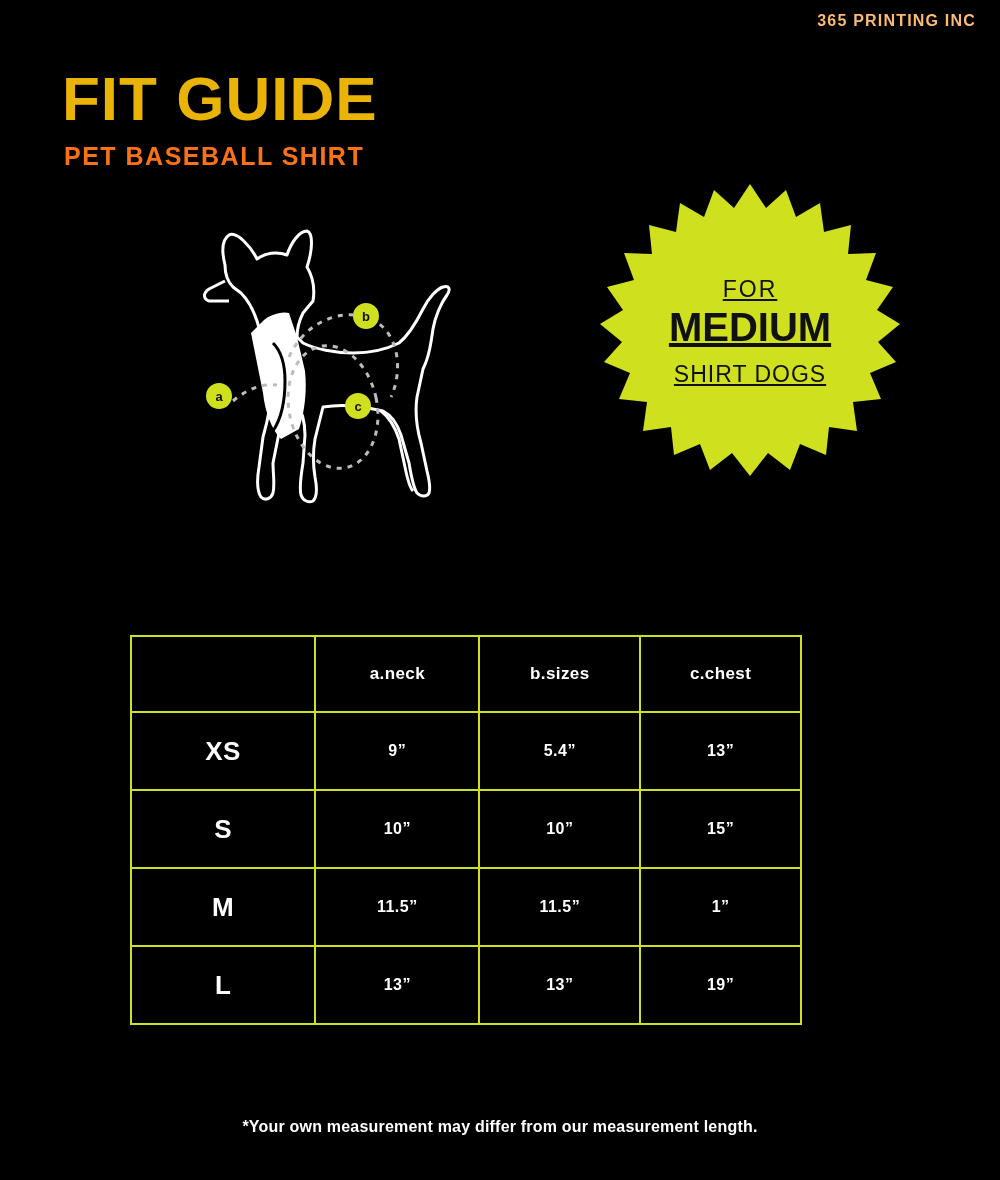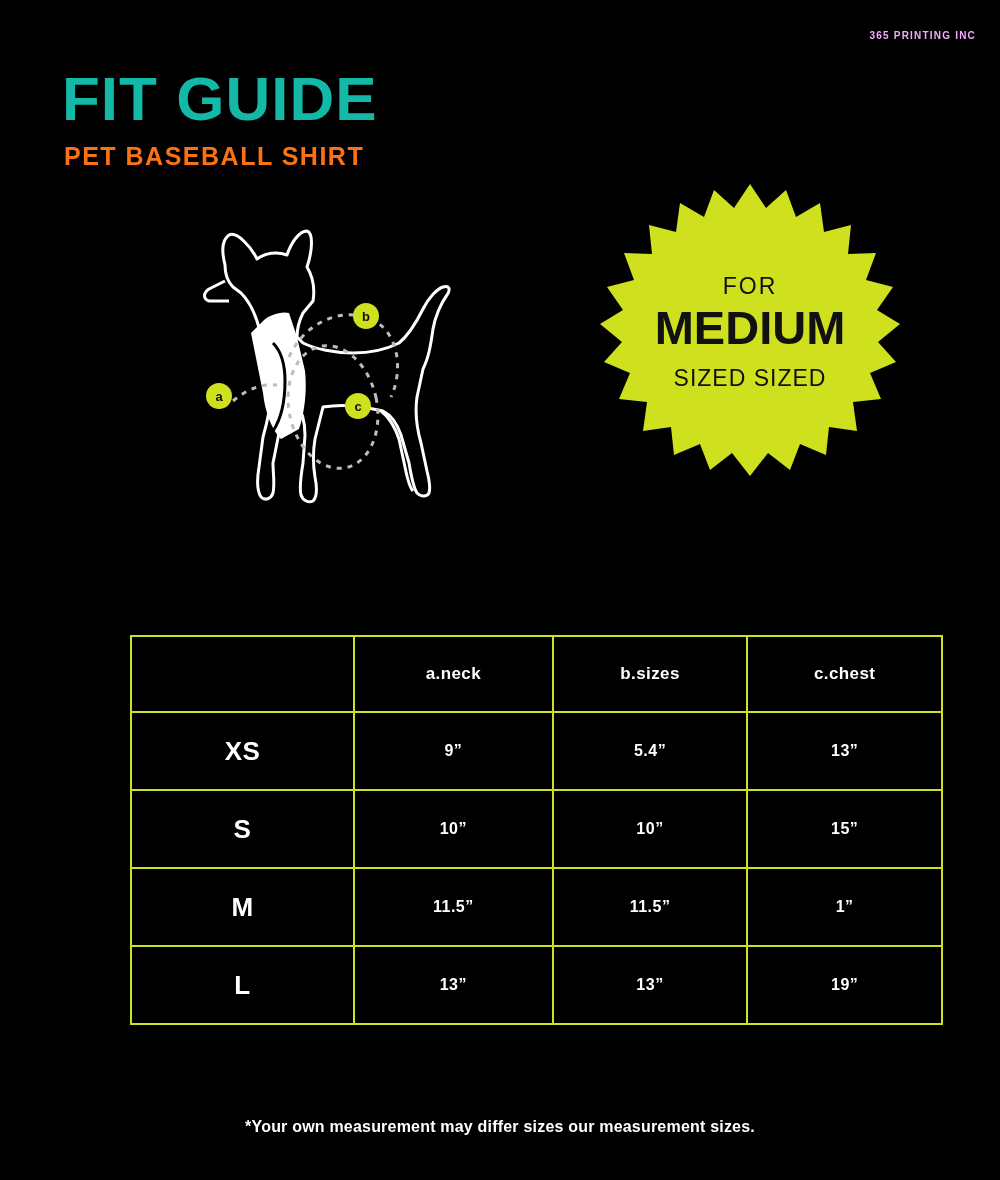--- a/index.html
+++ b/index.html
@@ -11,36 +11,36 @@
     width: 1000px;
     height: 1180px;
     position: relative;
     font-family: "Liberation Sans", sans-serif;
     color: #ffffff;
     overflow: hidden;
   }
 
   .brand {
     position: absolute;
-    top: 30px;
+    top: 12px;
     right: 24px;
-    font-size: 10px;
+    font-size: 16px;
     font-weight: bold;
     letter-spacing: 1.2px;
-    color: #f0abfc;
+    color: #fdba74;
   }
 
   .title {
     position: absolute;
     top: 68px;
     left: 62px;
     font-size: 62px;
     font-weight: bold;
     letter-spacing: 1px;
-    color: #14b8a6;
+    color: #eab308;
     line-height: 1;
   }
 
   .subtitle {
     position: absolute;
     top: 142px;
     left: 64px;
     font-size: 25px;
     font-weight: bold;
     letter-spacing: 1.5px;
@@ -87,48 +87,49 @@
   .badge-text {
     position: absolute;
     inset: 0;
     display: flex;
     flex-direction: column;
     align-items: center;
     justify-content: center;
     color: #111111;
     text-align: right;
     line-height: 1;
+    text-decoration: underline;
   }
   .badge-for {
     font-size: 23px;
     letter-spacing: 2px;
     margin-bottom: 6px;
     font-weight: normal;
   }
   .badge-big {
     font-size: 45px;
     font-weight: bold;
     letter-spacing: 0px;
   }
   .badge-big2 {
-    font-size: 47px;
+    font-size: 40px;
     font-weight: bold;
     margin-bottom: 16px;
   }
   .badge-sized {
     font-size: 23px;
     letter-spacing: 1px;
   }
 
   
   .table-wrap {
     position: absolute;
     top: 635px;
     left: 130px;
-    width: 813px;
+    width: 672px;
   }
   table {
     border-collapse: collapse;
     width: 100%;
     table-layout: fixed;
   }
   table, th, td {
     border: 2px solid #cfe01f;
   }
   th, td {
@@ -199,21 +200,21 @@
   <div class="marker marker-c">c</div>
 </div>
 
 <div class="badge">
   <svg width="300" height="300" viewBox="0 0 300 300">
     <polygon fill="#cfe01f" points="150,2 166,26 186,8 196,35 220,21 224,50 251,43 248,72 276,71 266,98 293,105 277,128 300,142 278,160 296,180 270,191 281,217 253,220 257,249 229,245 226,273 200,262 190,288 168,271 150,294 132,271 110,288 100,262 74,273 71,245 43,249 47,220 19,217 30,191 4,180 22,160 0,142 23,128 7,105 34,98 24,71 52,72 49,43 76,50 80,21 104,35 114,8 134,26"></polygon>
   </svg>
   <div class="badge-text">
     <div class="badge-for">FOR</div>
     <div class="badge-big2">MEDIUM</div>
-    <div class="badge-sized">SIZED SIZED</div>
+    <div class="badge-sized">SHIRT DOGS</div>
   </div>
 </div>
 
 <div class="table-wrap">
   <table>
     <colgroup>
       <col class="c1">
         <col class="c2">
         <col class="c3">
         <col class="c4">
@@ -248,13 +249,13 @@
       <tr>
         <td class="size-cell">L</td>
         <td>13”</td>
         <td>13”</td>
         <td>19”</td>
       </tr>
     </tbody>
   </table>
 </div>
 
-<div class="footnote">*Your own measurement may differ sizes our measurement sizes.</div>
+<div class="footnote">*Your own measurement may differ from our measurement length.</div>
 
 </body></html>

